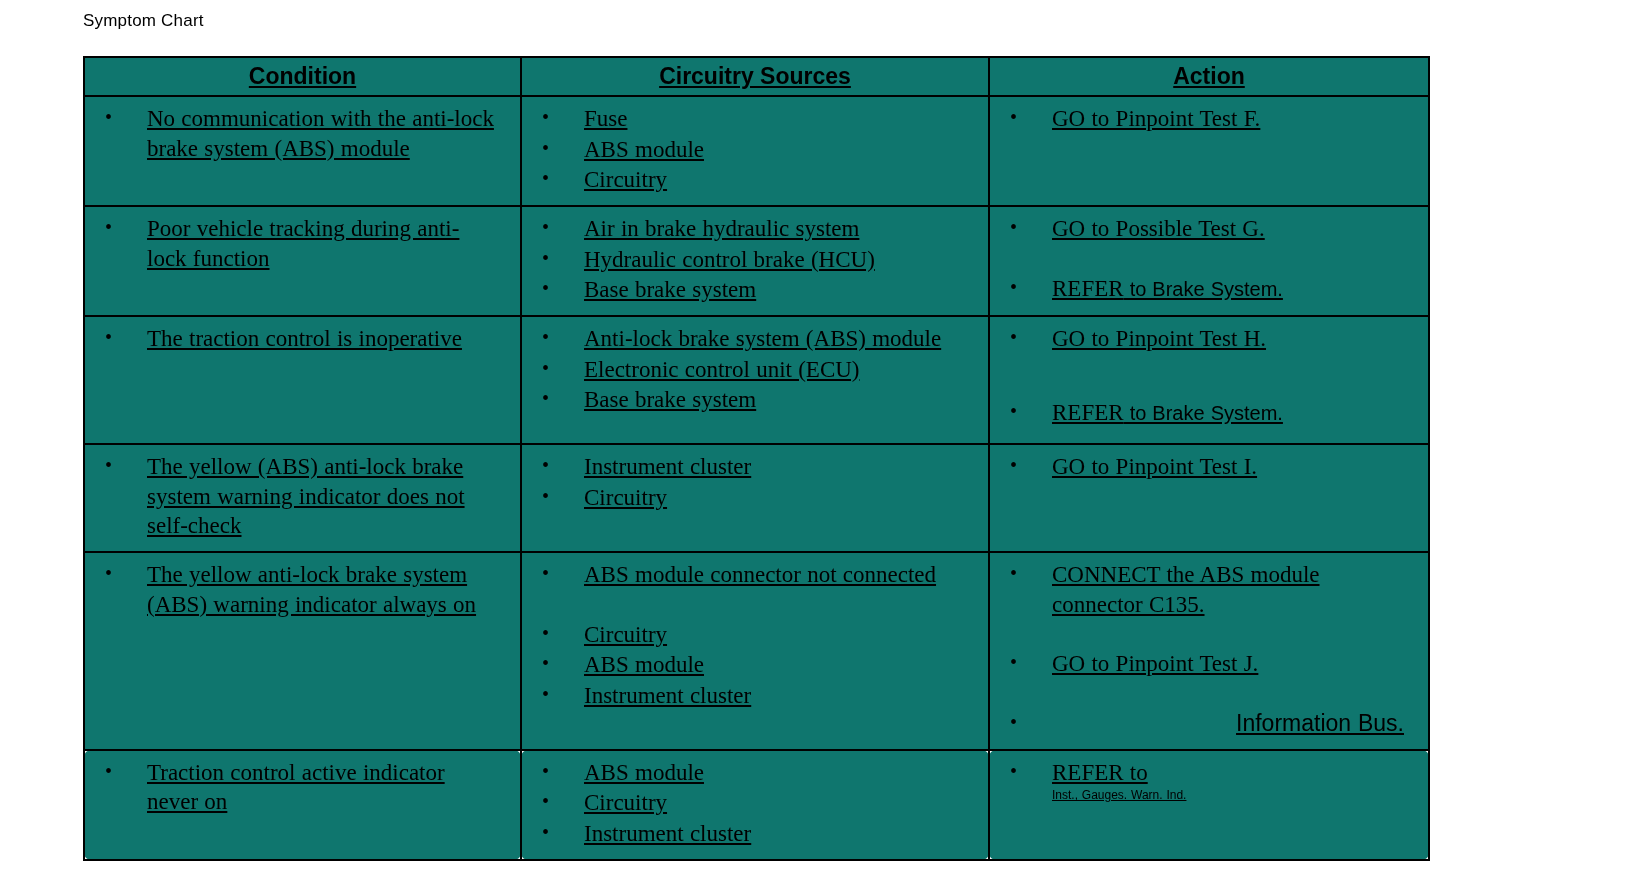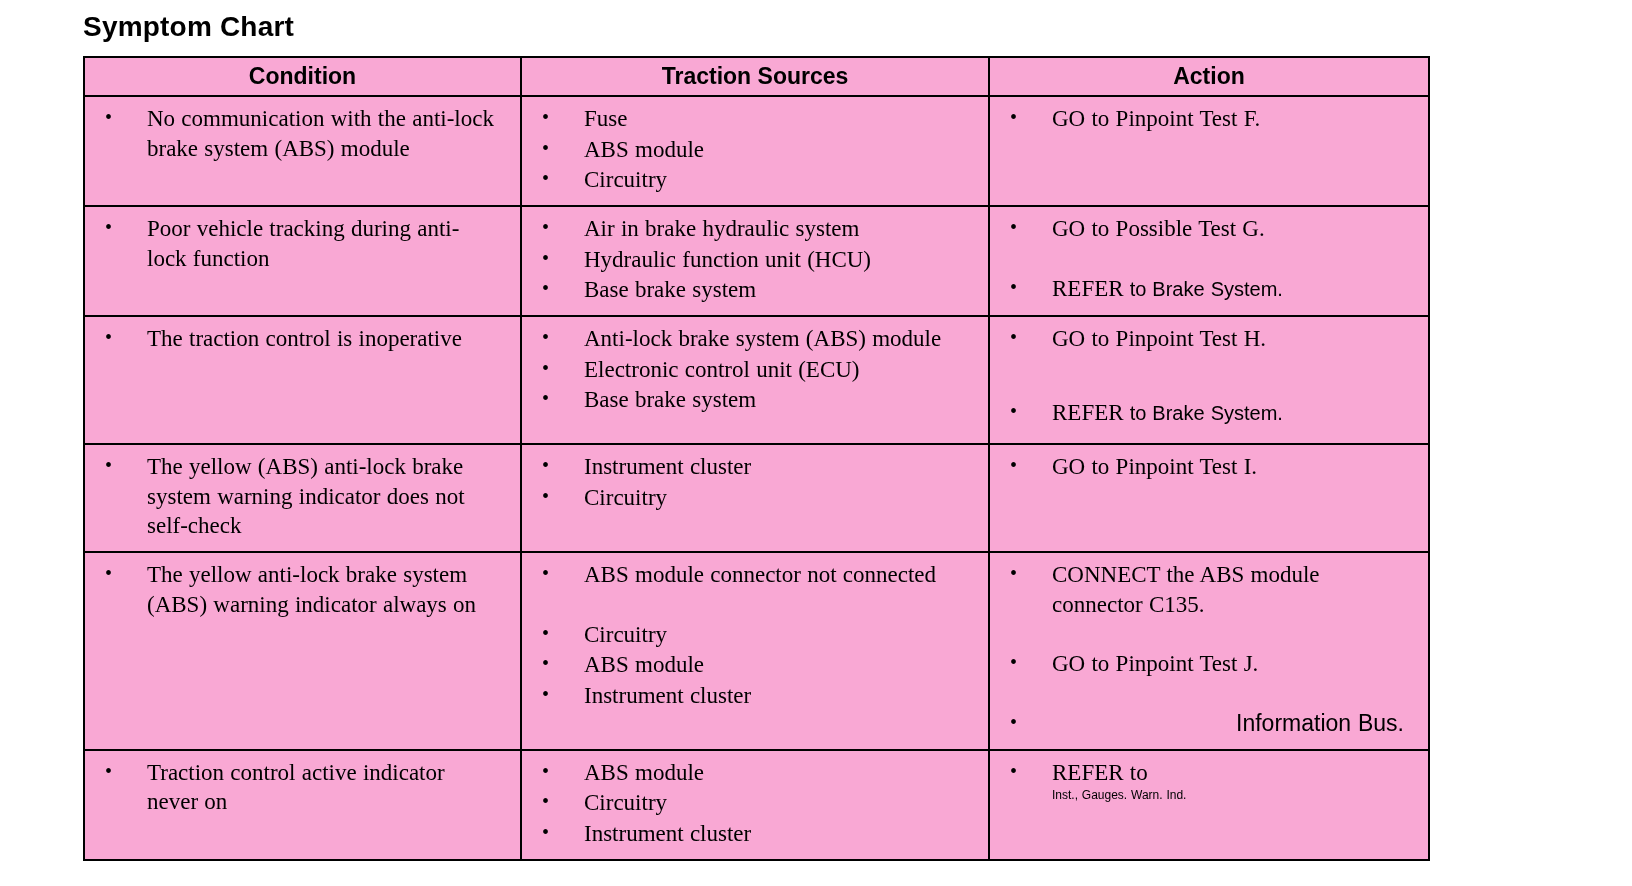--- a/index.html
+++ b/index.html
@@ -21,42 +21,43 @@
     width: 1632px;
     height: 886px;
     box-sizing: border-box;
   }
 
   .chart-title {
     position: absolute;
     left: 83px;
     top: 12px;
     font-family: "Liberation Sans", "DejaVu Sans", sans-serif;
-    font-weight: bold;
-    font-size: 28px;
+    font-weight: normal;
+    font-size: 17px;
     letter-spacing: 0.2px;
     line-height: 1.1;
     white-space: nowrap;
   }
 
   .symptom-table {
     position: absolute;
     left: 83px;
     top: 56px;
     width: 1345px;
     border-collapse: collapse;
     table-layout: fixed;
   }
 
   .symptom-table td,
   .symptom-table th {
     border: 2.5px solid #000000;
     vertical-align: top;
     padding: 0;
-    background: #f9a8d4;
+    background: #0f766e;
+    text-decoration: underline;
   }
 
   .col-condition { width: 437px; }
   .col-sources   { width: 468px; }
   .col-action    { width: 440px; }
 
   thead th {
     text-align: center;
     font-family: "Liberation Sans", "DejaVu Sans", sans-serif;
     font-weight: bold;
@@ -120,39 +121,39 @@
     font-size: 12px;
     line-height: 1.45;
   }
 
   
   tr.row-h1 td { height: 96px; }
   tr.row-h2 td { height: 98px; }
   tr.row-h3 td { height: 126px; }
   tr.row-h4 td { height: 98px; }
   tr.row-h5 td { height: 194px; }
-  tr.row-h6 td { height: 94px; }
+  tr.row-h6 td { height: 94px; border-radius: 7px; }
 </style>
 </head>
 <body>
 
 <div class="page">
 
   <div class="chart-title">Symptom Chart</div>
 
   <table class="symptom-table">
     <colgroup>
       <col class="col-condition">
       <col class="col-sources">
       <col class="col-action">
     </colgroup>
     <thead>
       <tr>
         <th>Condition</th>
-        <th>Traction Sources</th>
+        <th>Circuitry Sources</th>
         <th>Action</th>
       </tr>
     </thead>
     <tbody>
 
       <tr class="row-h1">
         <td>
           <div class="cell">
             <ul class="bullets">
               <li>No communication with the anti-lock brake system (ABS) module</li>
@@ -182,21 +183,21 @@
           <div class="cell">
             <ul class="bullets">
               <li>Poor vehicle tracking during anti-lock function</li>
             </ul>
           </div>
         </td>
         <td>
           <div class="cell">
             <ul class="bullets">
               <li>Air in brake hydraulic system</li>
-              <li>Hydraulic function unit (HCU)</li>
+              <li>Hydraulic control brake (HCU)</li>
               <li>Base brake system</li>
             </ul>
           </div>
         </td>
         <td>
           <div class="cell">
             <ul class="bullets">
               <li>GO to Possible Test G.</li>
               <li class="gap-before"><span>REFER</span><span class="ref-sans"> to Brake System.</span></li>
             </ul>

